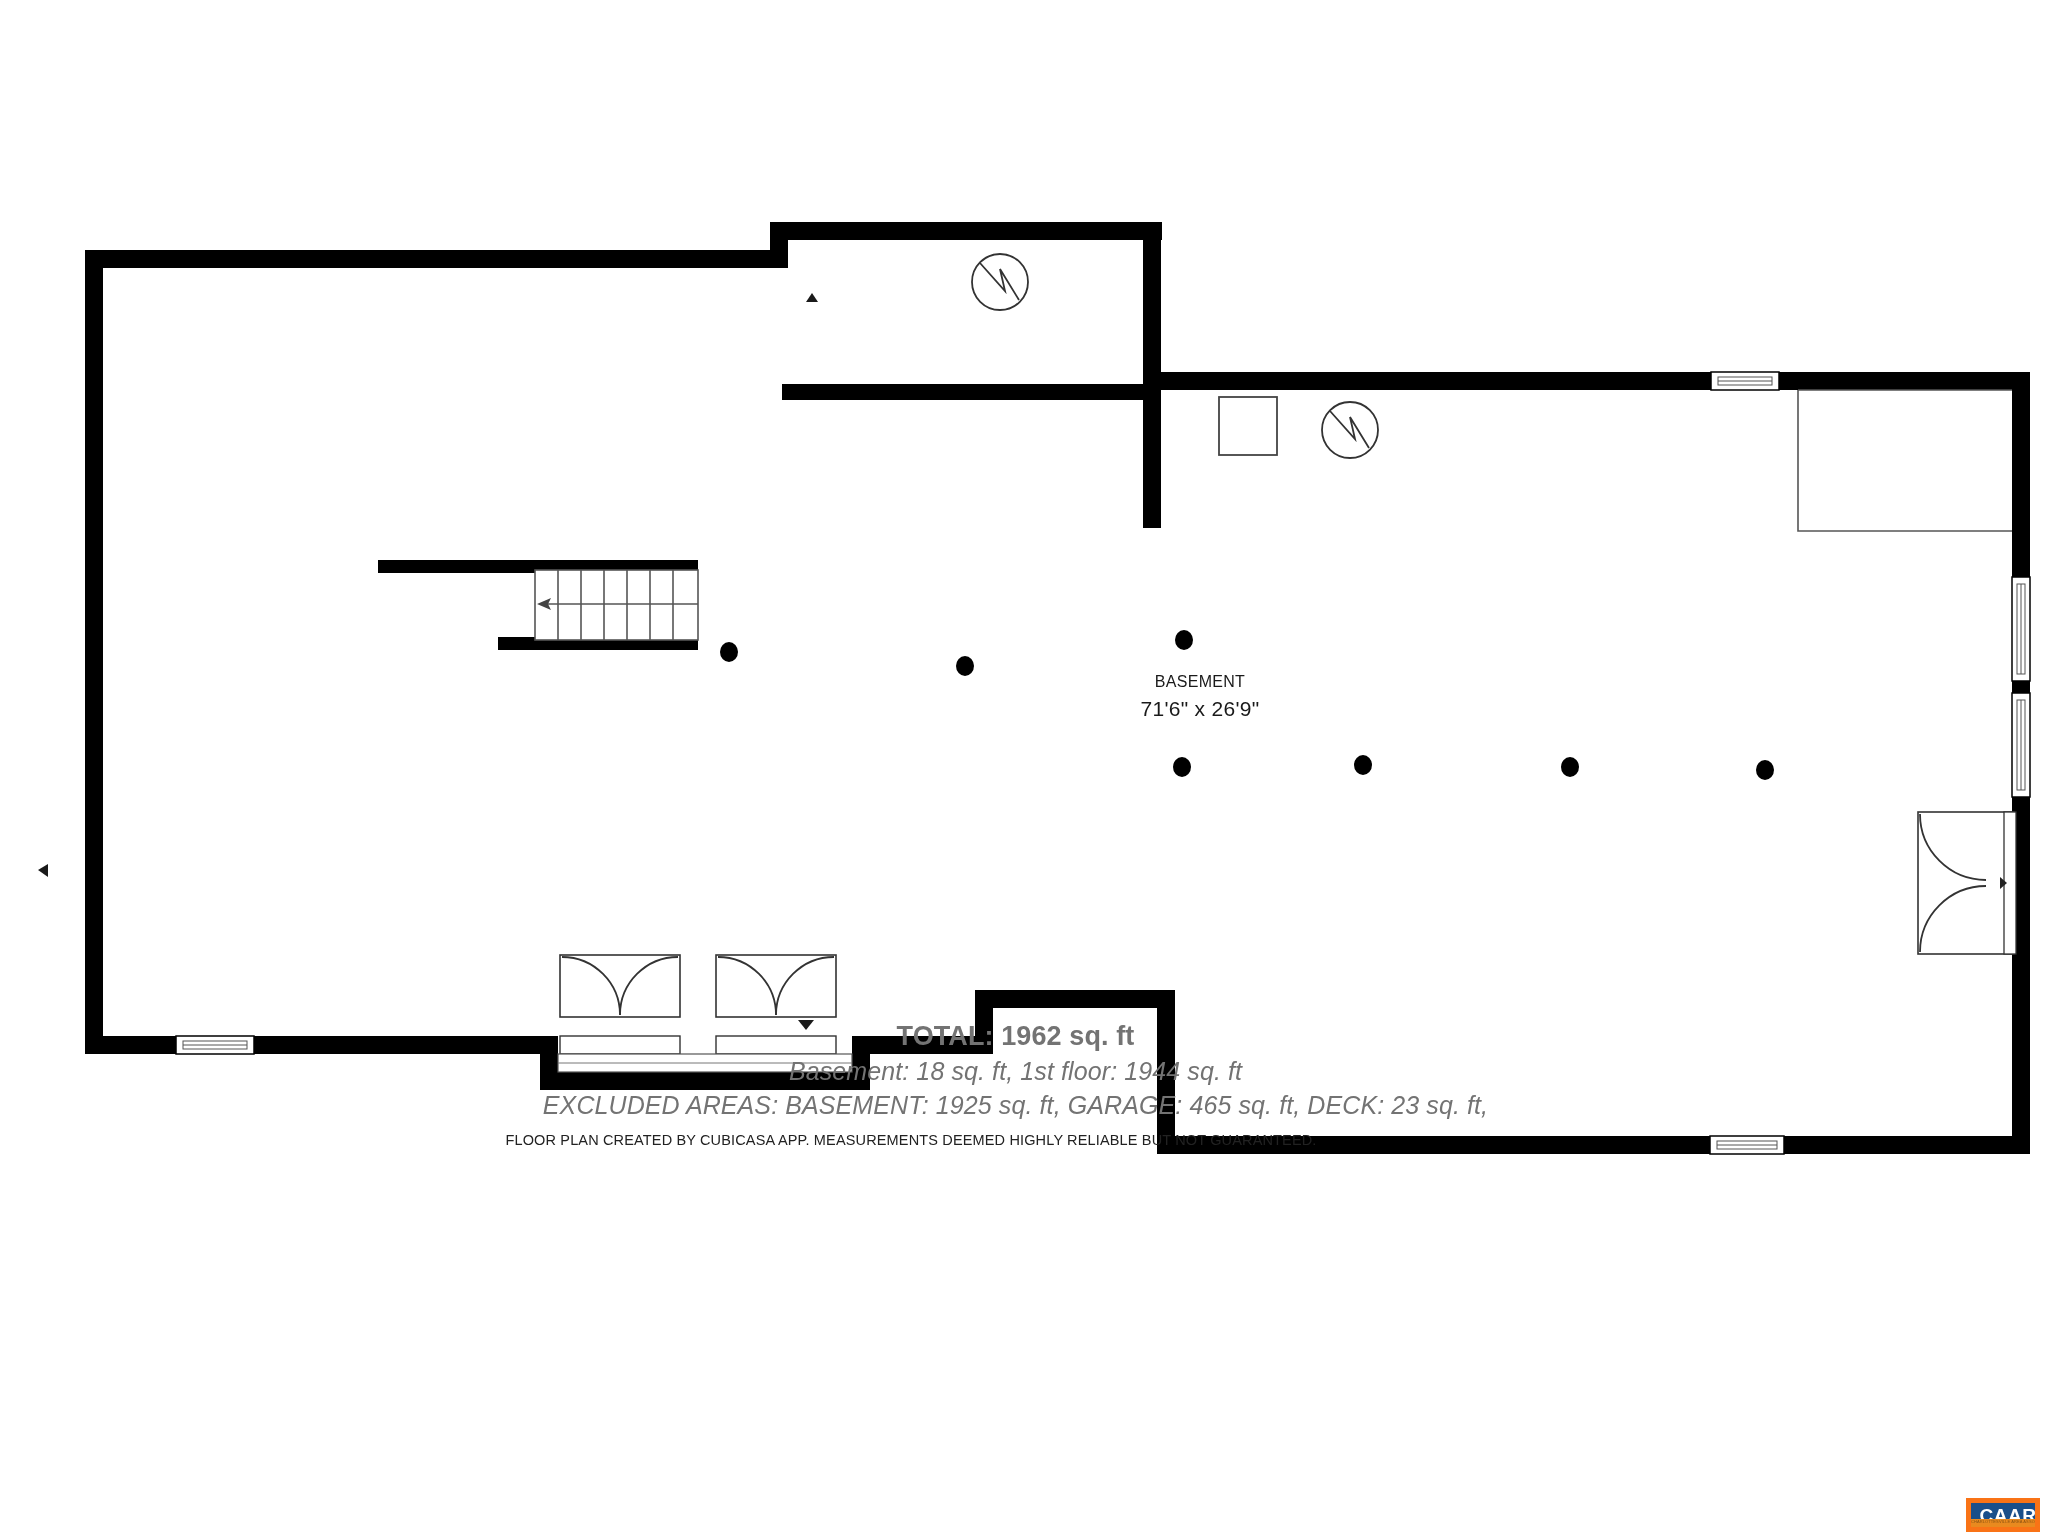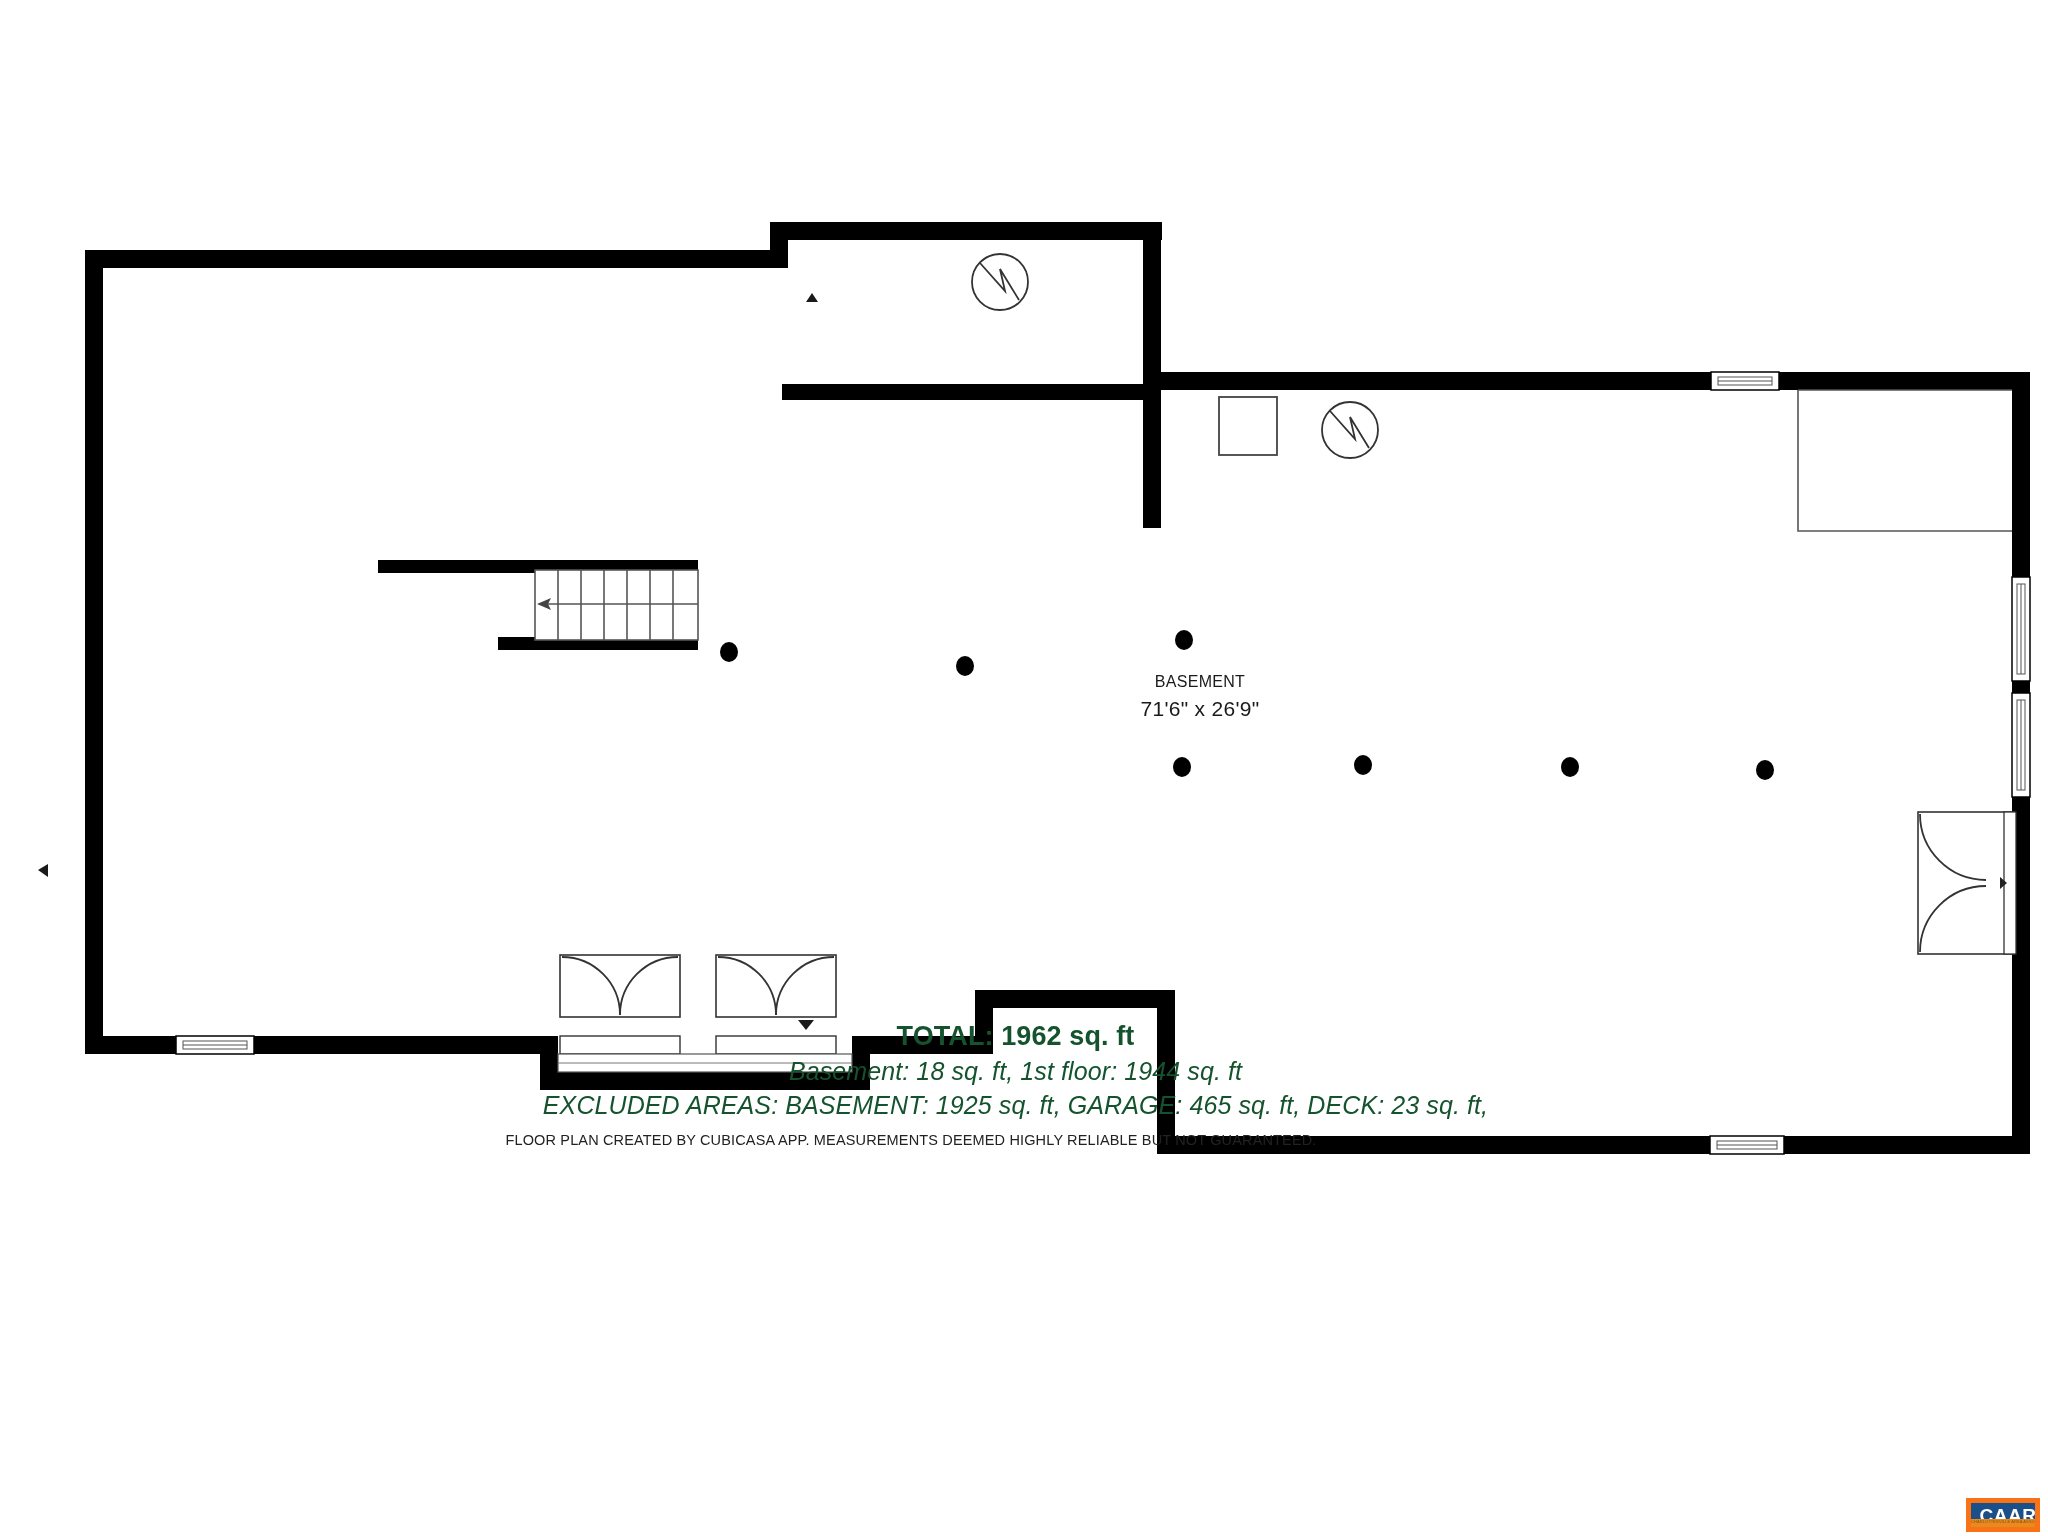--- a/index.html
+++ b/index.html
@@ -27,21 +27,21 @@
     width: 2048px;
     height: 1536px;
     display: block;
   }
   .footer-block {
     position: absolute;
     left: 0;
     top: 1018px;
     width: 2031px;
     text-align: center;
-    color: #14532d;
+    color: #737373;
   }
   .f-total {
     font-size: 27px;
     font-weight: bold;
     letter-spacing: 0.1px;
     line-height: 36px;
     margin: 0;
   }
   .f-line {
     font-size: 25px;

